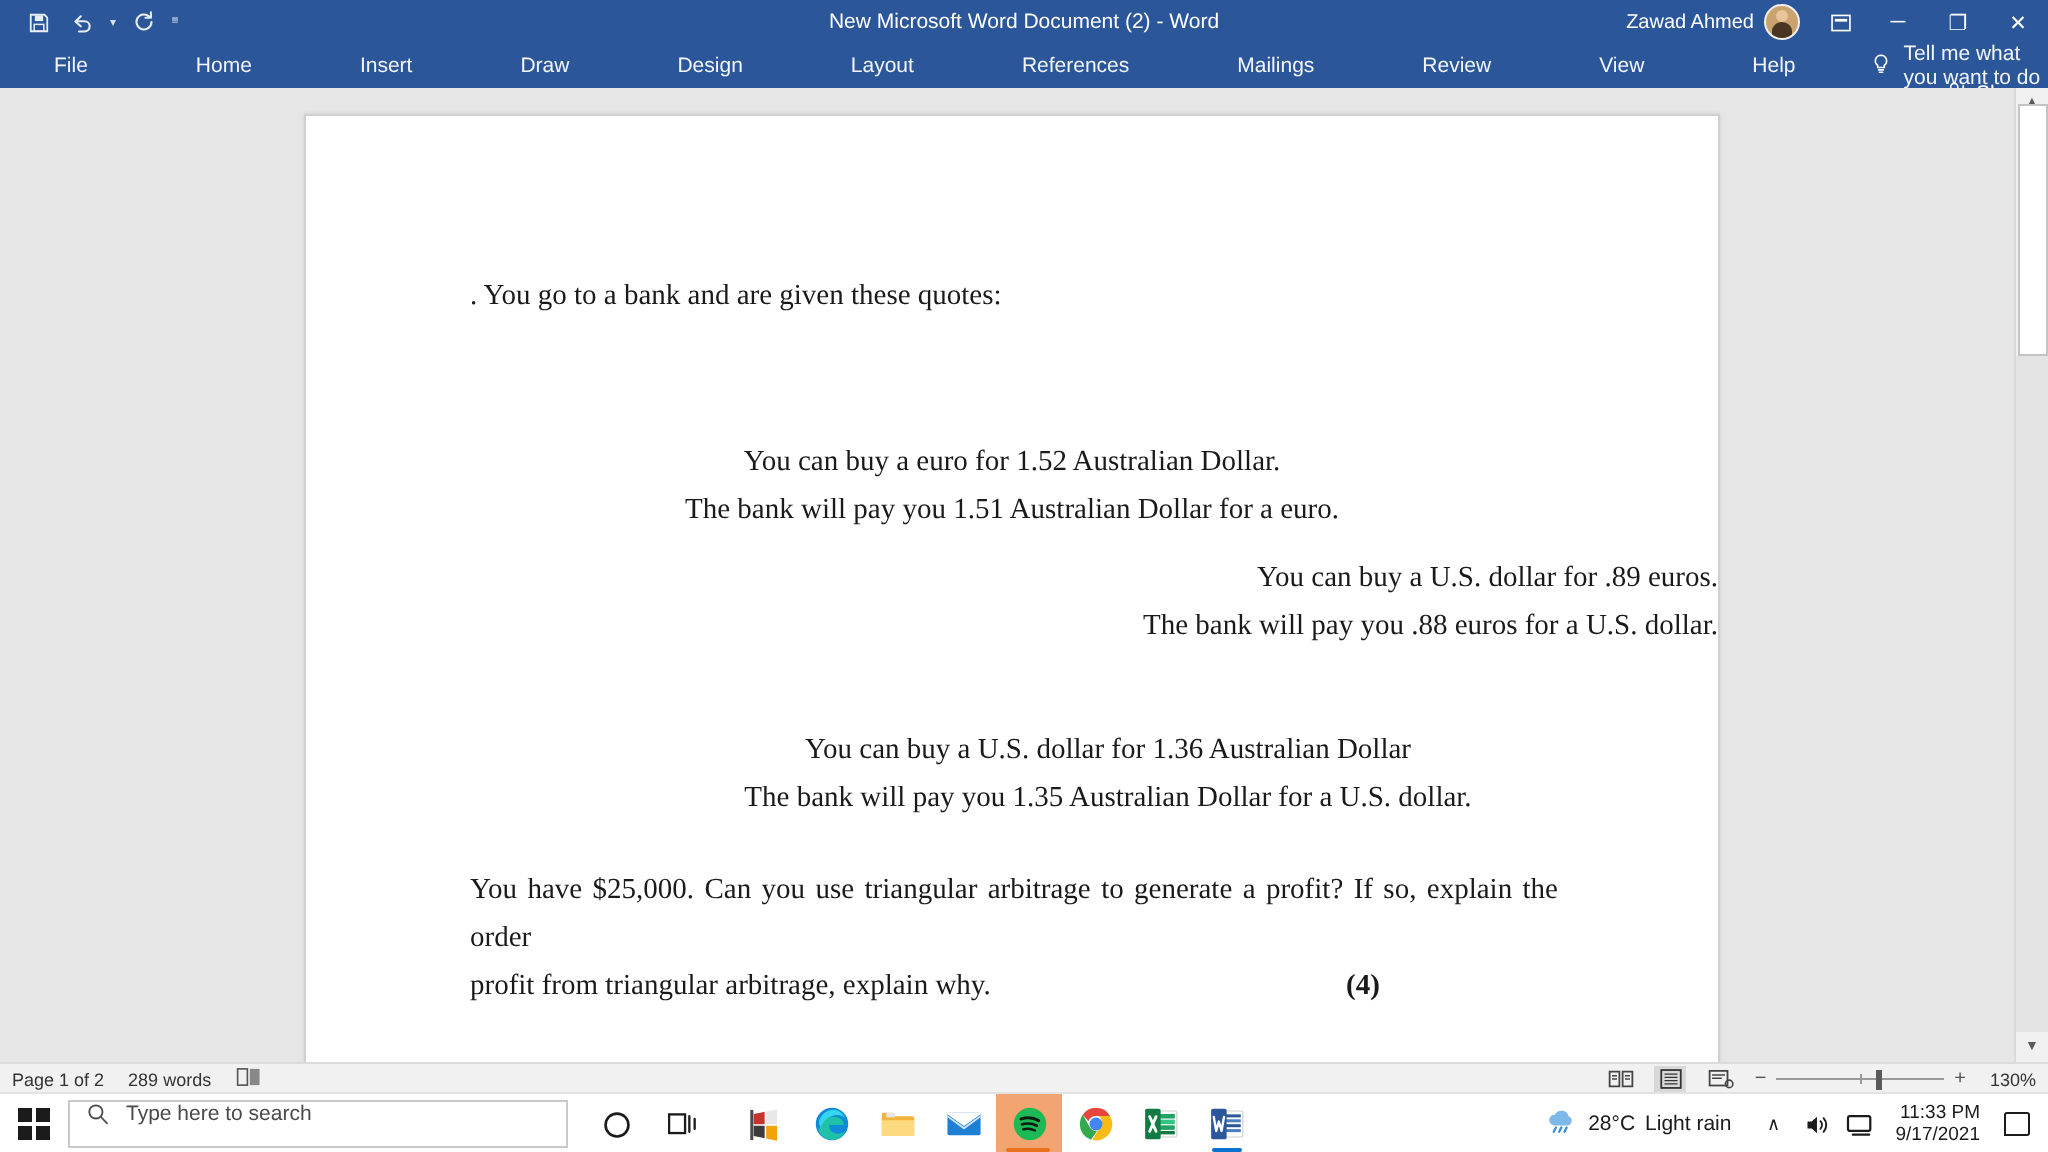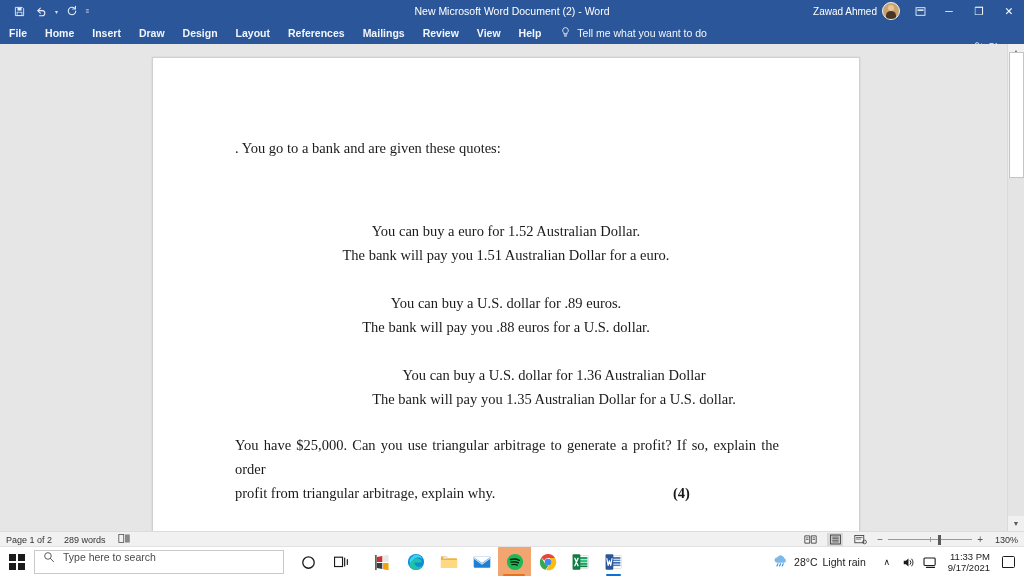--- a/index.html
+++ b/index.html
@@ -128,24 +128,23 @@
     height: 22px;
     background: #2b579a;
     display: flex;
     align-items: center;
     font-size: 10.5px;
     color: #ffffff;
   }
   .tab {
     height: 22px;
     line-height: 22px;
-    padding: 0 9px;
+    padding: 0 27px;
     white-space: nowrap;
     color: #f2f5fa;
-    font-weight: bold;
   }
   .tellme {
     display: flex;
     align-items: center;
     gap: 6px;
     margin-left: 10px;
     font-size: 10.5px;
     color: #f2f5fa;
   }
   .share {
@@ -195,21 +194,21 @@
     text-align: left;
     line-height: 1.0;
   }
   .quote-block {
     position: absolute;
     width: 706px;
     text-align: center;
     line-height: 23.9px;
   }
   .qb1 { top: 162px; }
-  .qb2 { top: 234px; }
+  .qb2 { top: 220px; text-align: right; }
   .qb3 { top: 306px; margin-left: 48px; }
   .quote-line { white-space: nowrap; }
   .p-final {
     position: absolute;
     left: 82px;
     top: 376px;
     width: 544px;
     text-align: justify;
     line-height: 23.9px;
   }

